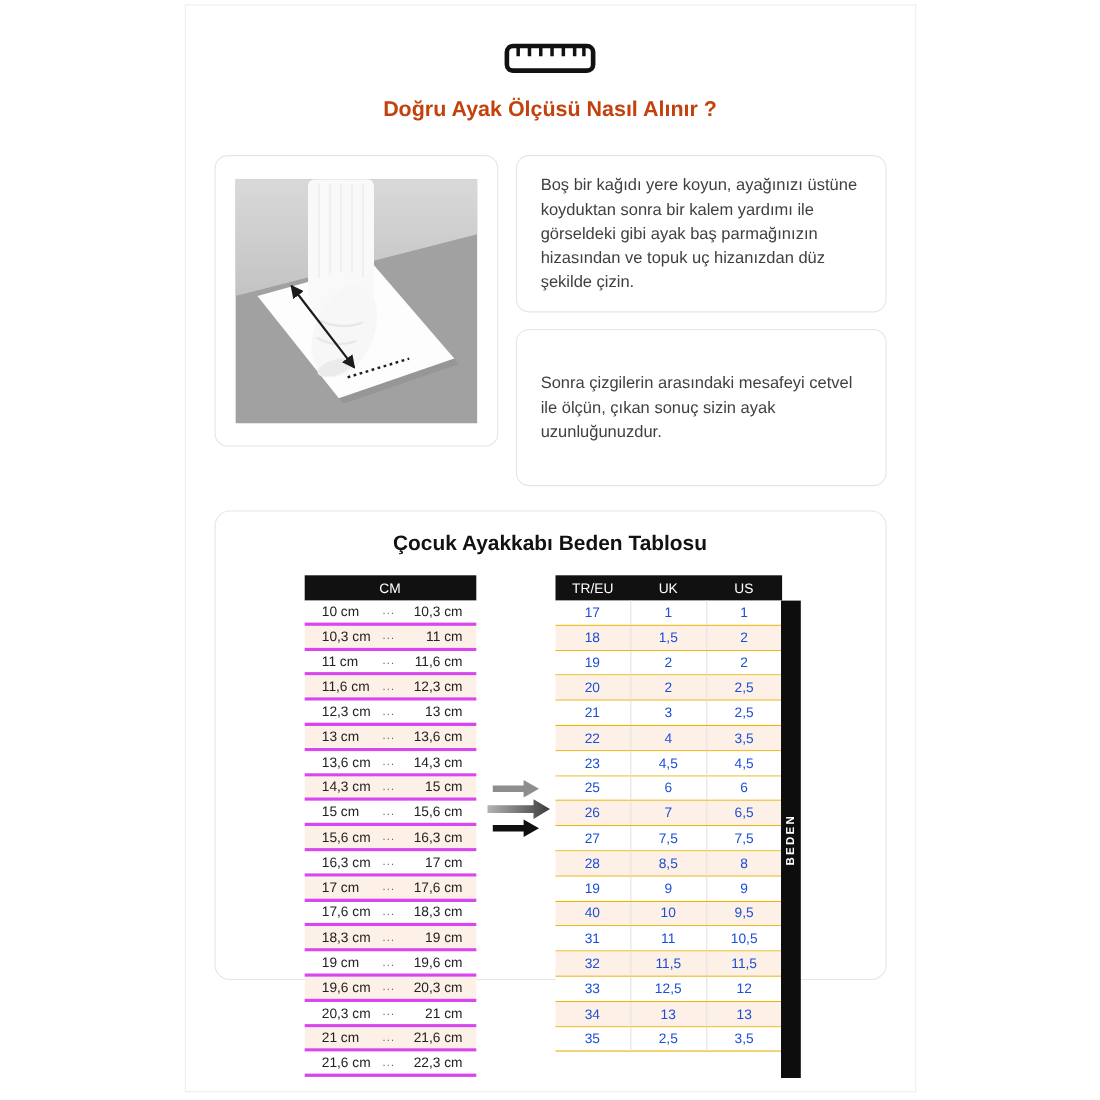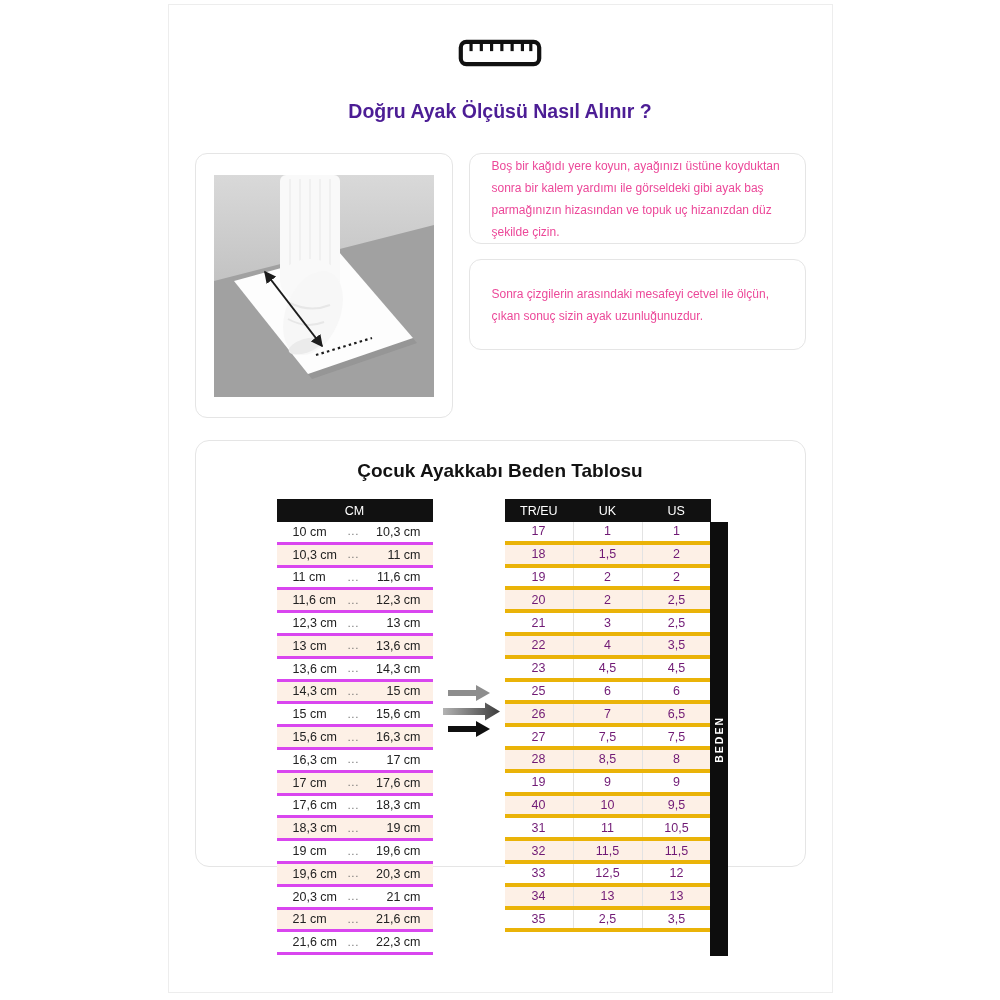--- a/index.html
+++ b/index.html
@@ -13,39 +13,39 @@
     position: relative;
     margin: 4px auto 0;
     width: 665px;
     height: 989px;
     border: 1px solid #ededed;
     background: #fff;
   }
   .ruler-wrap { text-align: center; padding-top: 34px; }
   .main-title {
     text-align: center;
-    margin-top: 29px;
+    margin-top: 16px;
     font-size: 19.5px;
     font-weight: bold;
-    color: #4c1d95;
+    color: #c2410c;
   }
   .section1 { display: flex; gap: 16px; margin: 30px 26px 0; }
   .photo-card {
     width: 258px; height: 265px; flex: none;
     border: 1px solid #e5e5e5; border-radius: 12px;
     display: flex; align-items: center; justify-content: center;
     background: #fff;
   }
   .text-col { flex: 1; display: flex; flex-direction: column; gap: 15px; }
   .text-card {
-    height: 91px;
+    height: 143px;
     border: 1px solid #e5e5e5; border-radius: 12px;
     display: flex; align-items: center;
     padding: 0 22px;
-    font-size: 12px; line-height: 22px; color: #ec4899;
+    font-size: 15px; line-height: 22px; color: #404040;
   }
   .section2 {
     position: relative;
     margin: 22px 26px 0;
     height: 427px;
     border: 1px solid #e5e5e5; border-radius: 14px;
     background: #fff;
   }
   .chart-title {
     text-align: center;
@@ -74,22 +74,22 @@
   .c-from { width: 64px; padding-left: 16px; text-align: left; }
   .c-dots { flex: 1; text-align: center; color: #666; font-size: 10px; letter-spacing: 1px; }
   .c-to { width: 66px; padding-right: 12px; text-align: right; }
   
   .size-table { position: absolute; left: 309px; top: 58px; width: 206px; }
   .size-header { display: flex; }
   .size-header span { flex: 1; text-align: center; }
   .size-row {
     height: 22.8px;
     display: flex;
-    font-size: 12.5px; font-weight: 500; color: #701a75;
-    border-bottom: 4px solid #eab308;
+    font-size: 12.5px; font-weight: 500; color: #1d4ed8;
+    border-bottom: 1px solid #eab308;
     background: #fff;
   }
   .size-row span {
     flex: 1; display: flex; align-items: center; justify-content: center;
   }
   .size-row span + span { border-left: 1px solid #e3e3e3; }
   
   .beden-bar {
     position: absolute; left: 514px; top: 81px;
     width: 18px; height: 434px;

